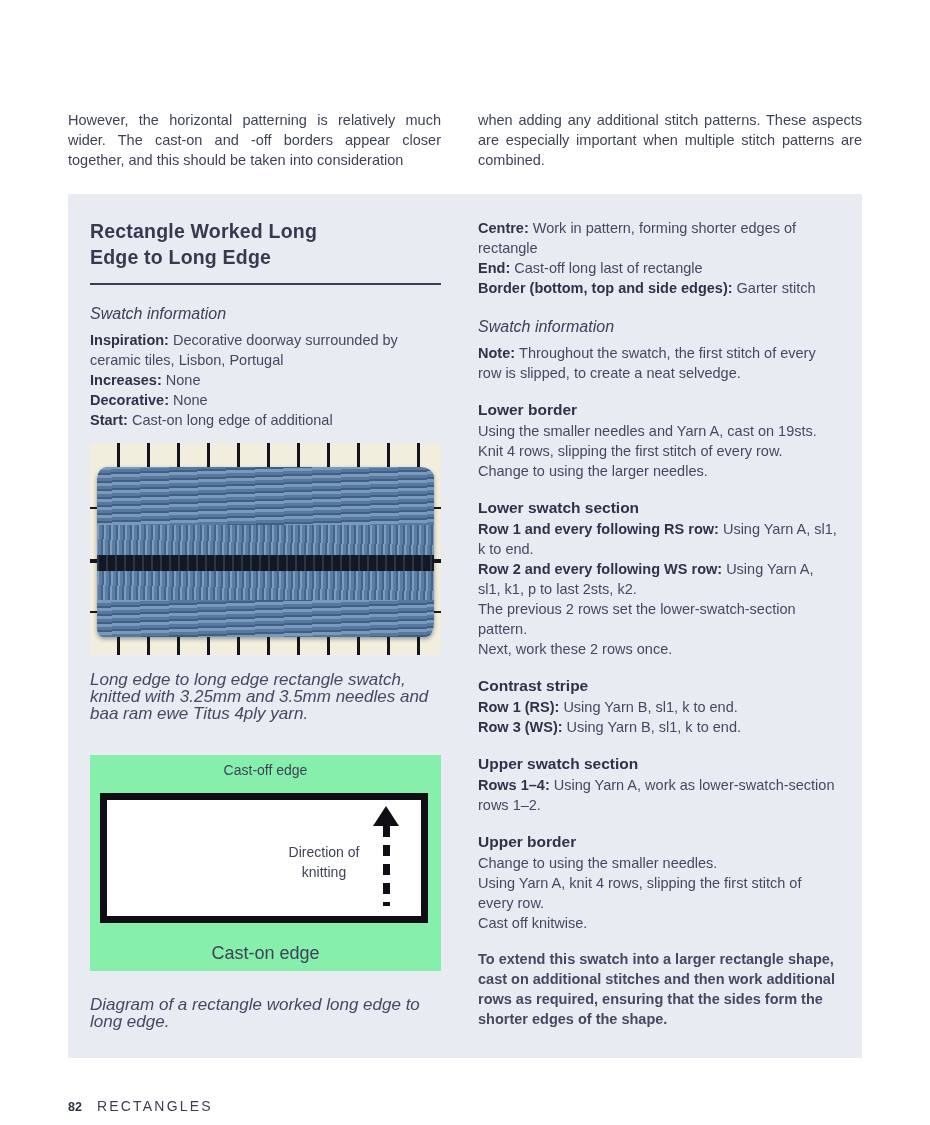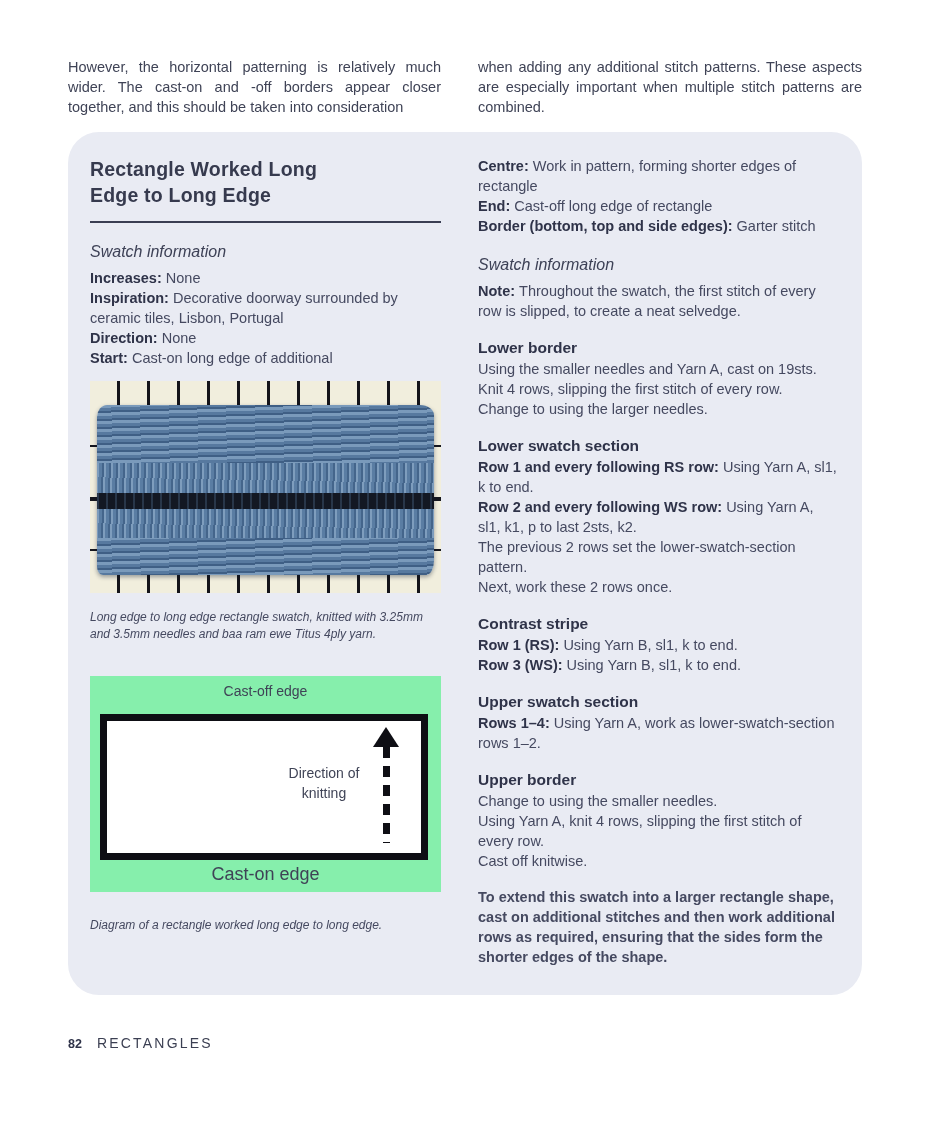--- a/index.html
+++ b/index.html
@@ -1,28 +1,28 @@
 <!DOCTYPE html>
 <html><head>
 <meta charset="utf-8">
 <style>
   * { margin:0; padding:0; box-sizing:border-box; }
   html,body { width:930px; height:1125px; background:#ffffff; overflow:hidden;
     font-family:"Liberation Sans", sans-serif; color:#454960; }
   .page { padding:0 68px; }
 
   
-  .intro { display:flex; gap:37px; padding-top:57px; }
+  .intro { display:flex; gap:37px; padding-top:110px; }
   .intro p { font-size:14.5px; line-height:20px; text-align:justify; color:#3f4356; }
   .intro .col-l { width:373px; }
   .intro .col-r { width:384px; }
 
   
-  .panel { margin-top:15px; width:794px; background:#e9ebf3; display:flex; gap:37px;
-    padding:24px 0 28px 22px;border-radius:31px; }
+  .panel { margin-top:24px; width:794px; background:#e9ebf3; display:flex; gap:37px;
+    padding:24px 0 28px 22px; }
   .left-col { width:351px; }
   .right-col { width:362px; }
 
   h2.title { width:258px; font-size:19.5px; line-height:26px; font-weight:600;
     color:#363a4e; letter-spacing:.2px; }
   .rule { border-bottom:2px solid #3a3e52; margin-top:13px; width:351px; }
 
   .subhead { font-style:italic; font-size:16px; color:#3d4156; font-weight:500;
     margin-top:20px; margin-bottom:7px; }
   .line, .info p { font-size:14.5px; line-height:20px; color:#454960; }
@@ -39,27 +39,27 @@
   .swatch { position:absolute; left:7px; right:7px; top:24px; bottom:18px; z-index:2;
     display:flex; flex-direction:column; overflow:hidden;
     border-radius:10px 14px 8px 6px / 12px 10px 14px 8px;
     box-shadow:0 2px 4px rgba(20,30,50,.4); }
   .band-garter { background:repeating-linear-gradient(178deg, #7a9abb 0 3px, #57799f 3px 6px, #3f5f85 6px 8px); }
   .band-stock  { background:repeating-linear-gradient(92deg, #7e9dbd 0 2px, #5a7da3 2px 5px, #44658b 5px 7px); }
   .b1 { height:34%; } .b2 { height:18%; }
   .b3 { height:9%; background:#131823 repeating-linear-gradient(90deg, rgba(90,125,163,.3) 0 2px, transparent 2px 9px); }
   .b4 { height:17%; } .b5 { flex:1; }
 
-  .caption { font-style:italic; font-size:12px; line-height:17px; color:#454960; margin-top:16px; }
+  .caption { font-style:italic; font-size:17px; line-height:17px; color:#454960; margin-top:16px; }
   .caption2 { margin-top:25px; }
 
   
   .diagram { position:relative; width:351px; height:216px; margin-top:33px; background:#86efac; }
   .d-top { position:absolute; top:7px; width:100%; text-align:center; font-size:14px; color:#3f4356; }
-  .d-rect { position:absolute; left:10px; right:13px; top:38px; height:146px;
+  .d-rect { position:absolute; left:10px; right:13px; top:38px; height:130px;
     border:7px solid #0e0e14; background:#ffffff; }
   .d-bottom { position:absolute; bottom:7px; width:100%; text-align:center; font-size:18px; color:#3f4356; }
   .d-dir { position:absolute; top:42px; right:56px; width:82px; text-align:center;
     font-size:14px; line-height:20px; color:#3f4356; }
   .d-arrow { position:absolute; top:6px; bottom:6px; right:22px; width:26px; }
   .d-head { width:0; height:0; margin:0 auto;
     border-left:13px solid transparent; border-right:13px solid transparent;
     border-bottom:20px solid #0e0e14; }
   .d-shaft { position:absolute; top:20px; bottom:4px; left:50%; width:7px; margin-left:-3.5px;
     background:repeating-linear-gradient(180deg, #0e0e14 0 11px, transparent 11px 19px); }
@@ -86,23 +86,23 @@
   </div>
 
   <div class="panel">
 
     <div class="left-col">
       <h2 class="title">Rectangle Worked Long Edge to Long Edge</h2>
       <div class="rule"></div>
 
       <p class="subhead">Swatch information</p>
       <div class="info">
+        <p><b class="lbl">Inspiration: </b><span>Decorative doorway surrounded by ceramic tiles, Lisbon, Portugal</span></p>
         <p><b class="lbl">Increases: </b><span>None</span></p>
-        <p><b class="lbl">Inspiration: </b><span>Decorative doorway surrounded by ceramic tiles, Lisbon, Portugal</span></p>
-        <p><b class="lbl">Direction: </b><span>None</span></p>
+        <p><b class="lbl">Decorative: </b><span>None</span></p>
         <p><b class="lbl">Start: </b><span>Cast-on long edge of additional</span></p>
       </div>
 
       <div class="photo">
         <div class="ticks top"></div>
         <div class="ticks bottom"></div>
         <div class="photo-line pl1"></div>
         <div class="photo-line pl2"></div>
         <div class="photo-line pl3"></div>
         <div class="swatch">
@@ -125,21 +125,21 @@
           </div>
         </div>
         <div class="d-bottom">Cast-on edge</div>
       </div>
       <p class="caption caption2">Diagram of a rectangle worked long edge to long edge.</p>
     </div>
 
     <div class="right-col">
       <div class="info">
         <p><b class="lbl">Centre: </b><span>Work in pattern, forming shorter edges of rectangle</span></p>
-        <p><b class="lbl">End: </b><span>Cast-off long edge of rectangle</span></p>
+        <p><b class="lbl">End: </b><span>Cast-off long last of rectangle</span></p>
         <p><b class="lbl">Border (bottom, top and side edges): </b><span>Garter stitch</span></p>
       </div>
 
       <p class="subhead">Swatch information</p>
       <p class="line note-block"><b class="lbl">Note: </b><span>Throughout the swatch, the first stitch of every row is slipped, to create a neat selvedge.</span></p>
 
       <div class="sec">
         <p class="sec-title">Lower border</p>
         <p class="line"><span>Using the smaller needles and Yarn A, cast on 19sts.</span></p>
         <p class="line"><span>Knit 4 rows, slipping the first stitch of every row.</span></p>

